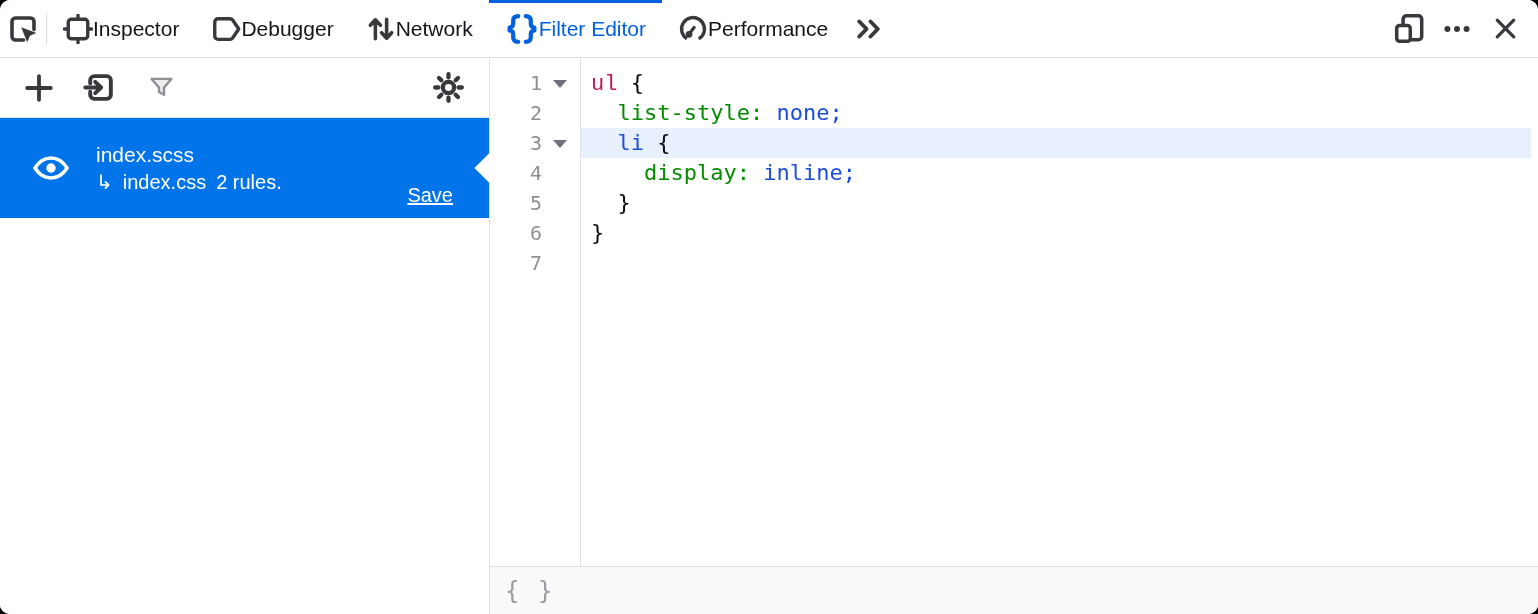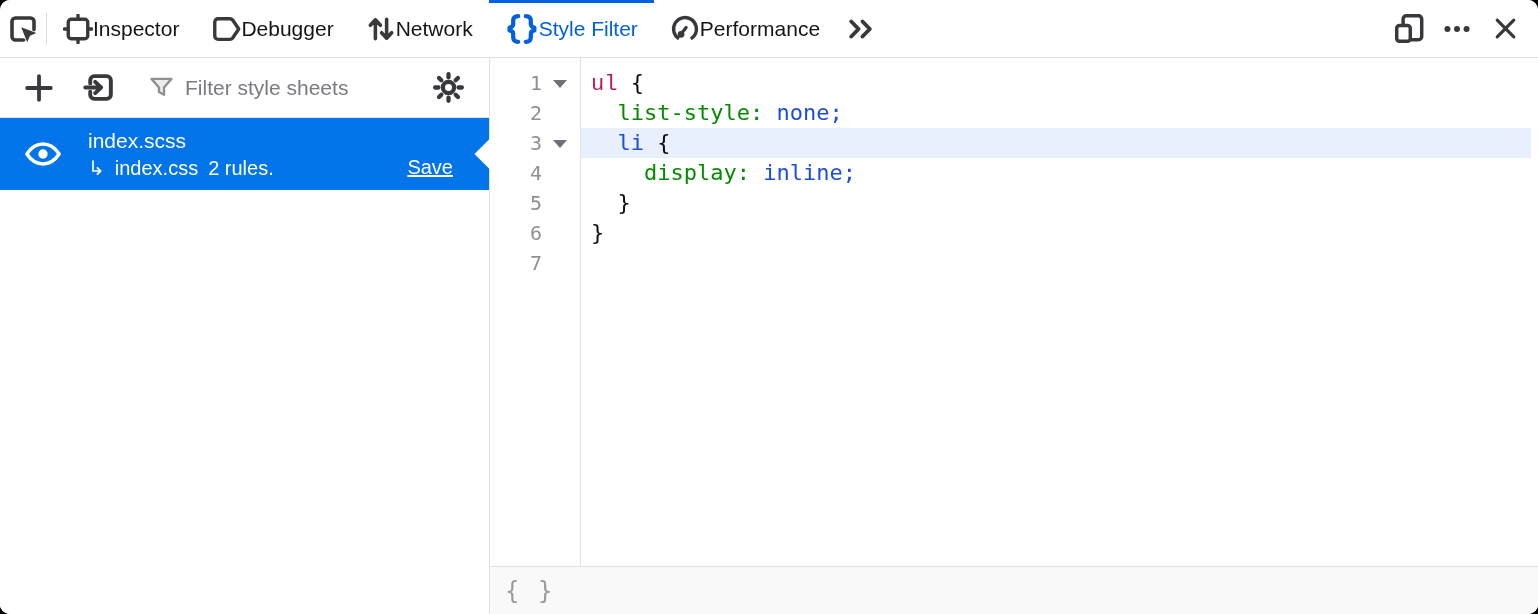--- a/index.html
+++ b/index.html
@@ -25,21 +25,21 @@
   .sidebar{width:489px;flex:none;border-right:1px solid #e0e0e2;display:flex;flex-direction:column;background:#fff;position:relative;z-index:2;}
   .sidebar-toolbar{height:59px;flex:none;border-bottom:1px solid #e0e0e2;display:flex;align-items:center;padding:0 16px;}
   .icon-button{width:46px;height:46px;display:flex;align-items:center;justify-content:center;color:#38383d;cursor:pointer;flex:none;}
   .import-btn{margin-left:14px;}
   .filter-box{display:flex;align-items:center;gap:8px;margin-left:26px;flex:1;min-width:0;}
   .filter-box svg{flex:none;}
   .filter-input{border:none;outline:none;background:transparent;font-family:"Liberation Sans",sans-serif;font-size:21px;color:#15141a;width:100%;}
   .filter-input::placeholder{color:#7a7a80;opacity:1;}
   .gear-btn{margin-left:auto;margin-right:2px;}
   
-  .sheet-item{height:72px;flex:none;background:#0074e8;color:#fff;display:flex;align-items:center;position:relative;padding-left:20px;cursor:pointer;}
+  .sheet-item{height:100px;flex:none;background:#0074e8;color:#fff;display:flex;align-items:center;position:relative;padding-left:28px;cursor:pointer;}
   .sheet-item::after{content:"";position:absolute;right:-12px;top:50%;width:22px;height:22px;background:#fff;transform:translateY(-50%) rotate(45deg);}
   .eye-btn{width:46px;height:46px;display:flex;align-items:center;justify-content:center;color:#fff;cursor:pointer;flex:none;}
   .sheet-info{margin-left:22px;display:flex;flex-direction:column;gap:3px;}
   .sheet-name{font-size:21px;line-height:24px;}
   .sheet-sub{font-size:20px;line-height:24px;display:flex;align-items:baseline;gap:10px;}
   .save-link{position:absolute;right:36px;bottom:11px;font-size:20px;color:#fff;text-decoration:underline;cursor:pointer;}
   .sheet-list-rest{flex:1;background:#fff;}
   
   .editor{flex:1;display:flex;flex-direction:column;min-width:0;background:#fff;}
   .code-region{flex:1;display:flex;overflow:hidden;}
@@ -98,21 +98,21 @@
           </span>
           <span class="tab-label">Network</span>
         </div>
         <div class="tab active">
           <span class="tab-icon">
             <svg width="34" height="32" viewBox="0 0 17 16" fill="none" stroke="currentColor" stroke-width="2.1" stroke-linecap="round" stroke-linejoin="round">
               <path d="M6.6 1.6c-1.7 0-2.5.8-2.5 2.3v1.6c0 1-.6 1.6-1.8 1.8v1.4c1.2.2 1.8.8 1.8 1.8v1.6c0 1.5.8 2.3 2.5 2.3"></path>
               <path d="M10.4 1.6c1.7 0 2.5.8 2.5 2.3v1.6c0 1 .6 1.6 1.8 1.8v1.4c-1.2.2-1.8.8-1.8 1.8v1.6c0 1.5-.8 2.3-2.5 2.3"></path>
             </svg>
           </span>
-          <span class="tab-label">Style Filter</span>
+          <span class="tab-label">Filter Editor</span>
         </div>
         <div class="tab">
           <span class="tab-icon">
             <svg width="30" height="30" viewBox="0 0 16 16" fill="none" stroke="currentColor">
               <circle cx="8" cy="8" r="6.1" stroke-width="1.8" stroke-dasharray="31.5 6.8" transform="rotate(122 8 8)"></circle>
               <path d="M8.6 7.2L6.4 10" stroke-width="1.7" stroke-linecap="round"></path>
               <circle cx="5.9" cy="10.8" r="1.8" fill="currentColor" stroke="none"></circle>
             </svg>
           </span>
           <span class="tab-label">Performance</span>
@@ -159,21 +159,20 @@
               <path d="M3.5 6V4.5a2 2 0 0 1 2-2h6a2 2 0 0 1 2 2v7a2 2 0 0 1-2 2h-6a2 2 0 0 1-2-2V10" stroke-linecap="round"></path>
               <path d="M1.1 8h7.6M5.9 5.3L8.8 8l-2.9 2.7" stroke-linecap="round" stroke-linejoin="round"></path>
             </svg>
           </div>
         <div class="filter-box">
           <span style="display:flex">
               <svg width="27" height="27" viewBox="0 0 16 16">
                 <path d="M2.1 2.9h11.8L9.5 8v4.3l-3-1.6V8z" fill="#ececee" stroke="#8f8f95" stroke-width="1.4" stroke-linejoin="round"></path>
               </svg>
             </span>
-          <input class="filter-input" type="text" placeholder="Filter style sheets" style="">
         </div>
         <div class="icon-button gear-btn">
             <svg width="31" height="31" viewBox="0 0 16 16" fill="none" stroke="currentColor" stroke-width="2.2" stroke-linecap="round">
               <circle cx="8" cy="8" r="2.9"></circle>
               <path d="M8 1.1v1.7M8 13.2v1.7M1.1 8h1.7M13.2 8h1.7M3.1 3.1l1.2 1.2M11.7 11.7l1.2 1.2M12.9 3.1l-1.2 1.2M4.3 11.7l-1.2 1.2"></path>
             </svg>
           </div>
       </div>
 
       <div class="sheet-item">

